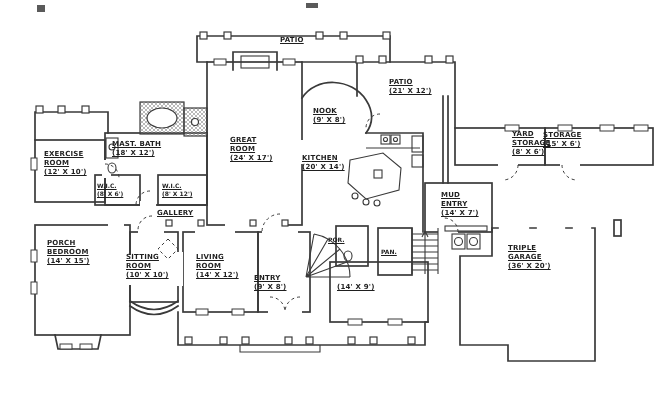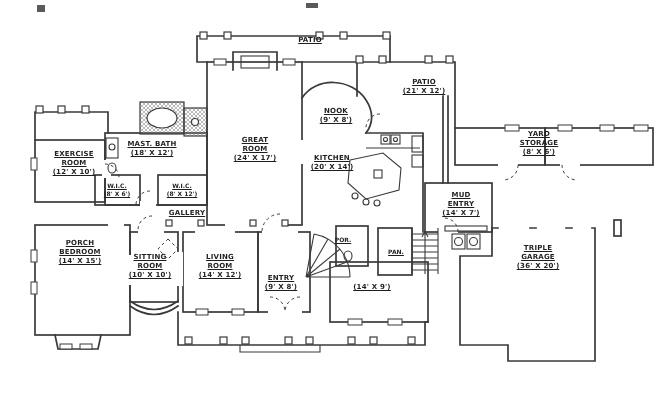--- a/index.html
+++ b/index.html
@@ -2,21 +2,21 @@
 <html><head>
 <meta charset="utf-8">
 <style>
   html,body{margin:0;padding:0;background:#fff;}
   .stage{
     position:relative;width:670px;height:400px;background:#ffffff;
     font-family:"DejaVu Sans",sans-serif;overflow:hidden;
   }
   .stage svg{position:absolute;left:0;top:0;}
   .lbl{
-    position:absolute;text-align:center;color:#1f1f1f;font-weight:bold;
+    position:absolute;text-align:left;color:#1f1f1f;font-weight:bold;
     font-size:7px;line-height:1.3;letter-spacing:.2px;white-space:normal;
   }
   .lbl .nm,.lbl .dm{display:block;text-decoration:underline;}
   .lbl.small{font-size:6px;letter-spacing:0;}
 </style>
 </head>
 <body>
 
 <div class="stage">
 
@@ -230,20 +230,24 @@
       <span class="dm">(9' X 8')</span>
     </div>
   <div class="lbl" style="left:302px;top:154px;width:60px">
       <span class="nm">KITCHEN</span>
       <span class="dm">(20' X 14')</span>
     </div>
   <div class="lbl" style="left:512px;top:130px;width:54px">
       <span class="nm">YARD STORAGE</span>
       <span class="dm">(8' X 6')</span>
     </div>
+  <div class="lbl" style="left:543px;top:131px;width:70px">
+      <span class="nm">STORAGE</span>
+      <span class="dm">(15' X 6')</span>
+    </div>
   <div class="lbl" style="left:441px;top:191px;width:40px">
       <span class="nm">MUD ENTRY</span>
       <span class="dm">(14' X 7')</span>
     </div>
   <div class="lbl" style="left:157px;top:209px;width:60px">
       <span class="nm">GALLERY</span>
       <span class="dm"></span>
     </div>
   <div class="lbl" style="left:47px;top:239px;width:66px">
       <span class="nm">PORCH BEDROOM</span>

